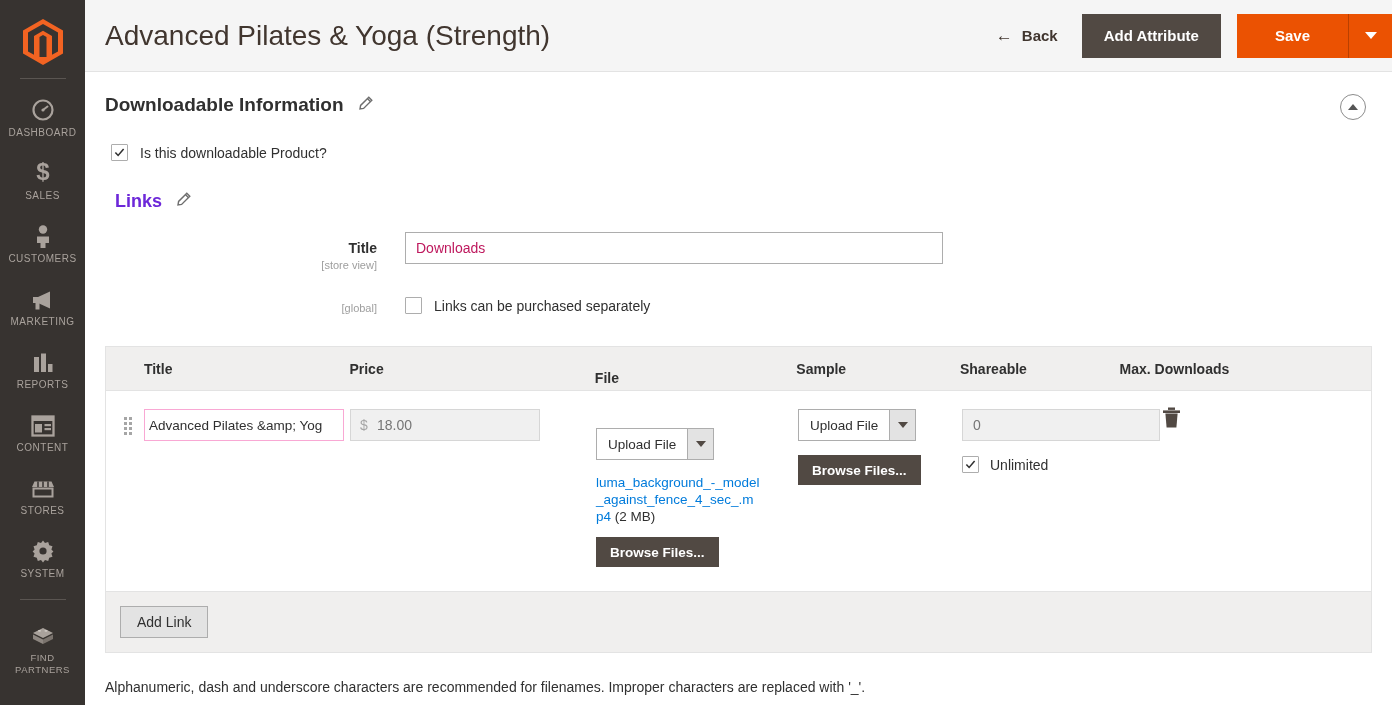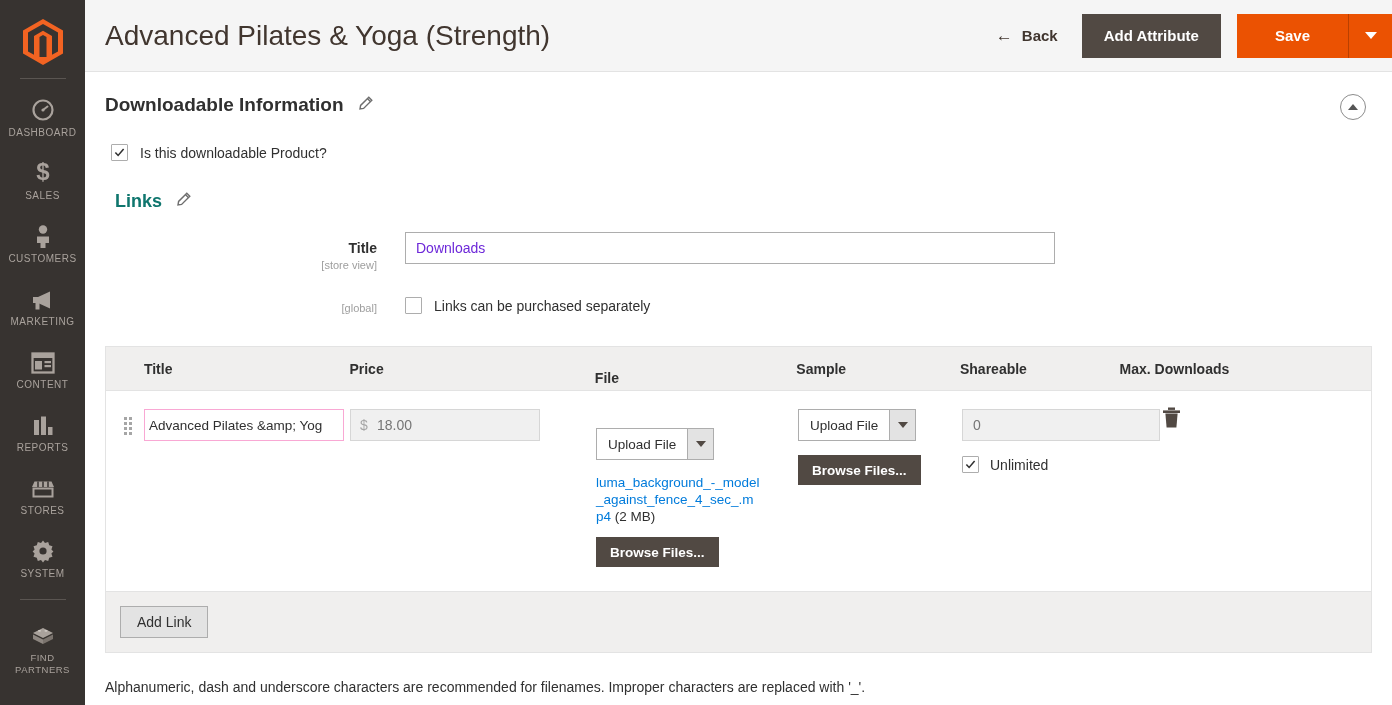--- a/index.html
+++ b/index.html
@@ -90,31 +90,31 @@
     display: inline-flex; align-items: center; justify-content: center; cursor: pointer;
     flex: 0 0 auto; border-radius: 1px;
   }
   .cbx .tick { width: 11px; height: 11px; }
   .cbx-row { display: flex; align-items: center; gap: 12px; }
   .cbx-label { font-size: 14px; color: #303030; cursor: pointer; }
 
   .row-downloadable { padding: 8px 0 0 6px; }
 
   .links-head { display: flex; align-items: center; padding: 30px 0 0 10px; }
-  .links-title { font-size: 18px; font-weight: bold; color: #0f766e; }
+  .links-title { font-size: 18px; font-weight: bold; color: #6d28d9; }
 
   .field-row { display: flex; align-items: flex-start; padding-top: 20px; }
   .field-label-col {
     width: 300px; text-align: right; padding-right: 28px; padding-top: 8px;
   }
   .field-label { font-size: 14px; font-weight: bold; color: #303030; display: block; }
   .field-scope { font-size: 11px; color: #9e9e9e; display: block; margin-top: 3px; }
   .txt-input {
-    width: 650px; height: 32px; border: 1px solid #adadad; background: #fff;
-    font-size: 14px; color: #6d28d9; padding: 8px 10px;
+    width: 538px; height: 32px; border: 1px solid #adadad; background: #fff;
+    font-size: 14px; color: #be185d; padding: 8px 10px;
     font-family: "Liberation Sans", sans-serif;
   }
   .field-row.purchase { padding-top: 26px; }
   .field-row.purchase .field-label-col { padding-top: 2px; }
 
   
   .links-table { margin-top: 32px; border: 1px solid #e3e3e3; background: #fff; }
   .lt-head { display: flex; background: #f0efee; border-bottom: 1px solid #e3e3e3; height: 44px; align-items: center; }
   .lt-head .th { font-size: 14px; font-weight: bold; color: #303030; }
   .c-handle { width: 38px; }
@@ -239,39 +239,39 @@
             <path d="M3 8 h5 l12 -5.5 v17 L8 14 H3 z" fill="#a9a29c"></path>
             <rect x="5.5" y="14" width="4" height="6.5" fill="#a9a29c"></rect>
           </svg>
       </span>
       <span class="nav-label">MARKETING</span>
     </a>
 
     <a class="nav-item">
       <span class="ic">
         <svg width="24" height="22" viewBox="0 0 24 22">
+            <rect x="3" y="5" width="5" height="15" fill="#a9a29c"></rect>
+            <rect x="10" y="1.5" width="5" height="18.5" fill="#a9a29c"></rect>
+            <rect x="17" y="12" width="4.5" height="8" fill="#a9a29c"></rect>
+          </svg>
+      </span>
+      <span class="nav-label">REPORTS</span>
+    </a>
+
+    <a class="nav-item">
+      <span class="ic">
+        <svg width="24" height="22" viewBox="0 0 24 22">
             <rect x="1.5" y="1.5" width="21" height="19" fill="none" stroke="#a9a29c" stroke-width="2.3"></rect>
             <rect x="1.5" y="1.5" width="21" height="4.5" fill="#a9a29c"></rect>
             <rect x="4" y="9" width="7" height="8.5" fill="#a9a29c"></rect>
             <rect x="13.5" y="9" width="6.5" height="2.2" fill="#a9a29c"></rect>
             <rect x="13.5" y="13" width="6.5" height="2.2" fill="#a9a29c"></rect>
           </svg>
       </span>
       <span class="nav-label">CONTENT</span>
-    </a>
-
-    <a class="nav-item">
-      <span class="ic">
-        <svg width="24" height="22" viewBox="0 0 24 22">
-            <rect x="3" y="5" width="5" height="15" fill="#a9a29c"></rect>
-            <rect x="10" y="1.5" width="5" height="18.5" fill="#a9a29c"></rect>
-            <rect x="17" y="12" width="4.5" height="8" fill="#a9a29c"></rect>
-          </svg>
-      </span>
-      <span class="nav-label">REPORTS</span>
     </a>
 
     <a class="nav-item">
       <span class="ic">
         <svg width="26" height="20" viewBox="0 0 26 20">
             <path d="M2 7 L4.5 1.5 h17 L24 7 z" fill="#a9a29c"></path>
             <rect x="3.5" y="8.5" width="19" height="8" fill="none" stroke="#a9a29c" stroke-width="2"></rect>
             <path d="M8 7 v-5.5 M13 7 v-5.5 M18 7 v-5.5" stroke="#373330" stroke-width="1.5"></path>
           </svg>
       </span>

